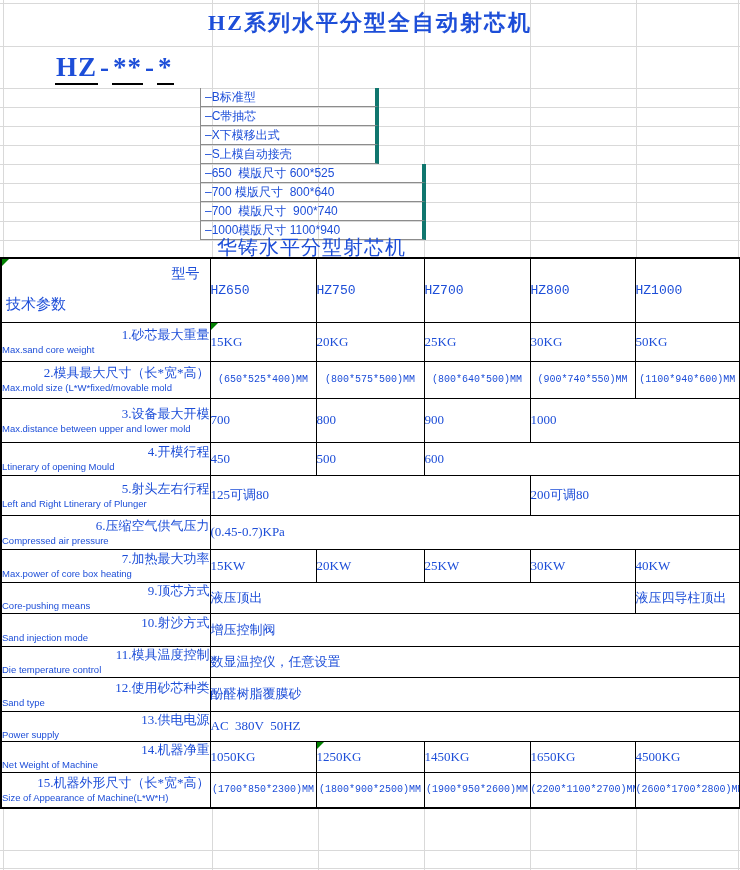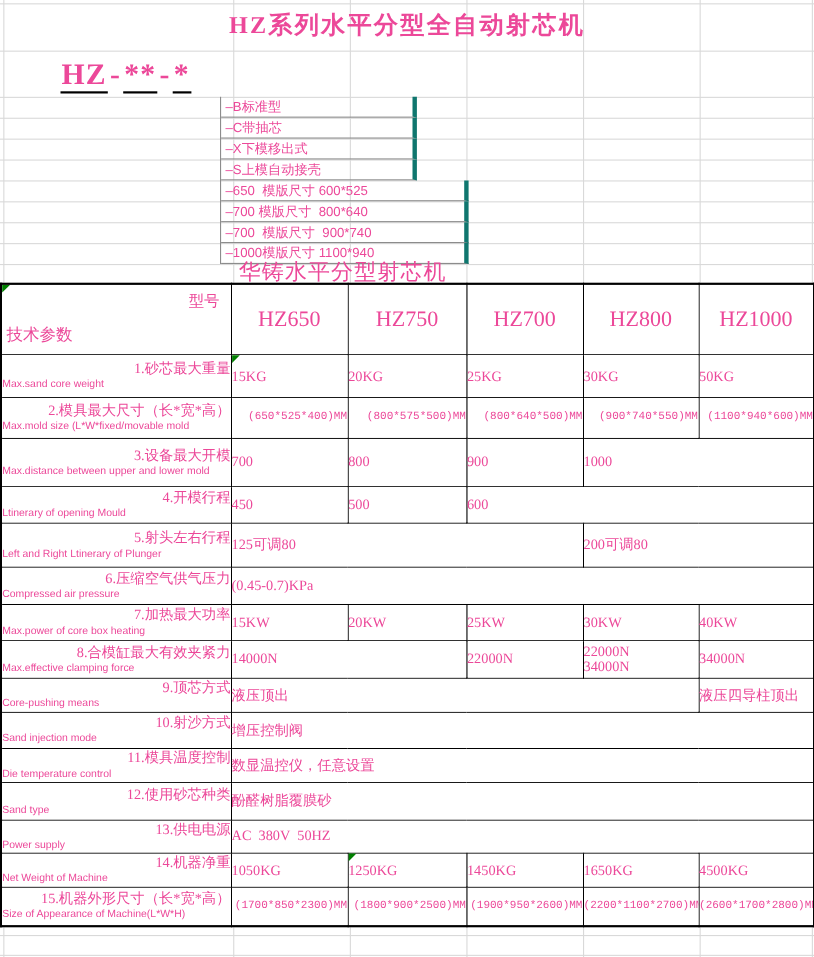--- a/index.html
+++ b/index.html
@@ -1,18 +1,18 @@
 <!DOCTYPE html>
 <html><head>
 <meta charset="utf-8">
 <style>
   html,body{margin:0;padding:0;background:#fff;}
   .canvas{
     position:relative;width:740px;height:870px;background:#ffffff;overflow:hidden;
-    font-family:"Liberation Serif","DejaVu Serif",serif;color:#ec4899;
+    font-family:"Liberation Serif","DejaVu Serif",serif;color:#1d4ed8;
   }
   
   .vline{position:absolute;top:0;bottom:0;width:1px;background:#d9d9d9;z-index:0;}
   .hline{position:absolute;left:0;right:0;height:1px;background:#d9d9d9;z-index:0;}
   
   .page-title{
     position:absolute;top:8px;left:0;width:740px;text-align:center;
     font-size:22px;font-weight:bold;letter-spacing:2px;z-index:2;
   }
   
@@ -39,28 +39,28 @@
   
   table.spec{
     position:absolute;left:0;top:257px;width:739px;z-index:1;background:#fff;
     border-collapse:collapse;table-layout:fixed;
   }
   table.spec td{border:1px solid #000;padding:0;vertical-align:middle;position:relative;background:#fff;}
   table.spec{border:2px solid #000;}
   td.corner{vertical-align:top;}
   .corner-top{position:absolute;top:6px;right:10px;font-size:14px;}
   .corner-bottom{position:absolute;bottom:8px;left:4px;font-size:15px;}
-  td.model{text-align:center;font-size:20px;}
+  td.model{text-align:left;font-size:13px;font-family:Liberation Mono, monospace;}
   td.lbl{vertical-align:middle;padding:1px 2px;}
   .cn{font-size:13px;line-height:1.3;white-space:nowrap;text-align:right;}
   .en{font-size:9.5px;line-height:1.25;font-family:Liberation Sans, sans-serif;white-space:nowrap;}
   .en.wrap{white-space:normal;}
   td.val{text-align:left;font-size:13px;}
   td.val span{white-space:pre;}
-  td.dim{text-align:right;font-size:10px;font-family:"Liberation Mono","DejaVu Sans Mono",monospace;padding-left:2px;white-space:nowrap;overflow:hidden;margin-top:20px;}
+  td.dim{text-align:center;font-size:10px;font-family:"Liberation Mono","DejaVu Sans Mono",monospace;padding-left:2px;white-space:nowrap;overflow:hidden;margin-top:20px;}
   .two-line{line-height:14px;}
   
   .flag{
     position:absolute;top:0;left:0;width:0;height:0;z-index:3;
     border-top:7px solid #008000;border-right:7px solid transparent;
   }
 </style>
 </head>
 <body>
 
@@ -194,33 +194,20 @@
           <div class="cn">7.加热最大功率</div>
           <div class="en">Max.power of core box heating</div>
         </td>
         <td class="val"><span>15KW</span></td>
         <td class="val"><span>20KW</span></td>
         <td class="val"><span>25KW</span></td>
         <td class="val"><span>30KW</span></td>
         <td class="val"><span>40KW</span></td>
       </tr>
 
-      <tr style="height:34px">
-        <td class="lbl">
-          <div class="cn">8.合模缸最大有效夹紧力</div>
-          <div class="en">Max.effective clamping force</div>
-        </td>
-        <td class="val" colspan="2"><span>14000N</span></td>
-        <td class="val"><span>22000N</span></td>
-        <td class="val two-line">
-          <span style="display:block">22000N</span>
-          <span style="display:block">34000N</span>
-        </td>
-        <td class="val"><span>34000N</span></td>
-      </tr>
 
       <tr style="height:31px">
         <td class="lbl">
           <div class="cn">9.顶芯方式</div>
           <div class="en">Core-pushing means</div>
         </td>
         <td class="val" colspan="4"><span>液压顶出</span></td>
         <td class="val"><span>液压四导柱顶出</span></td>
       </tr>
 

